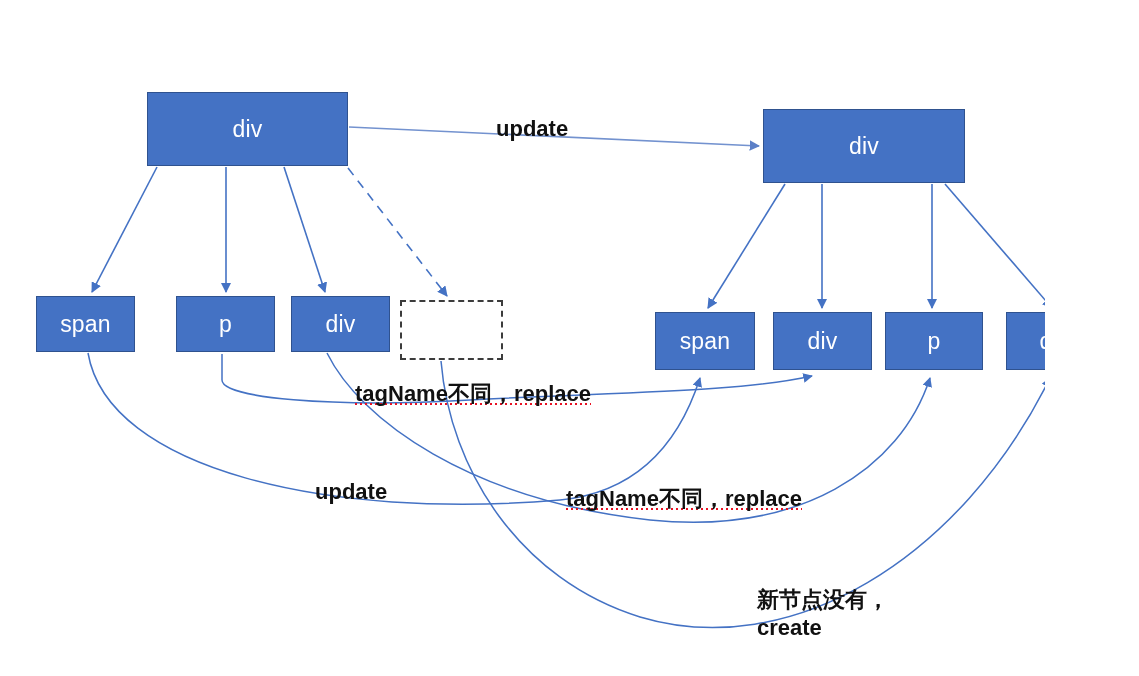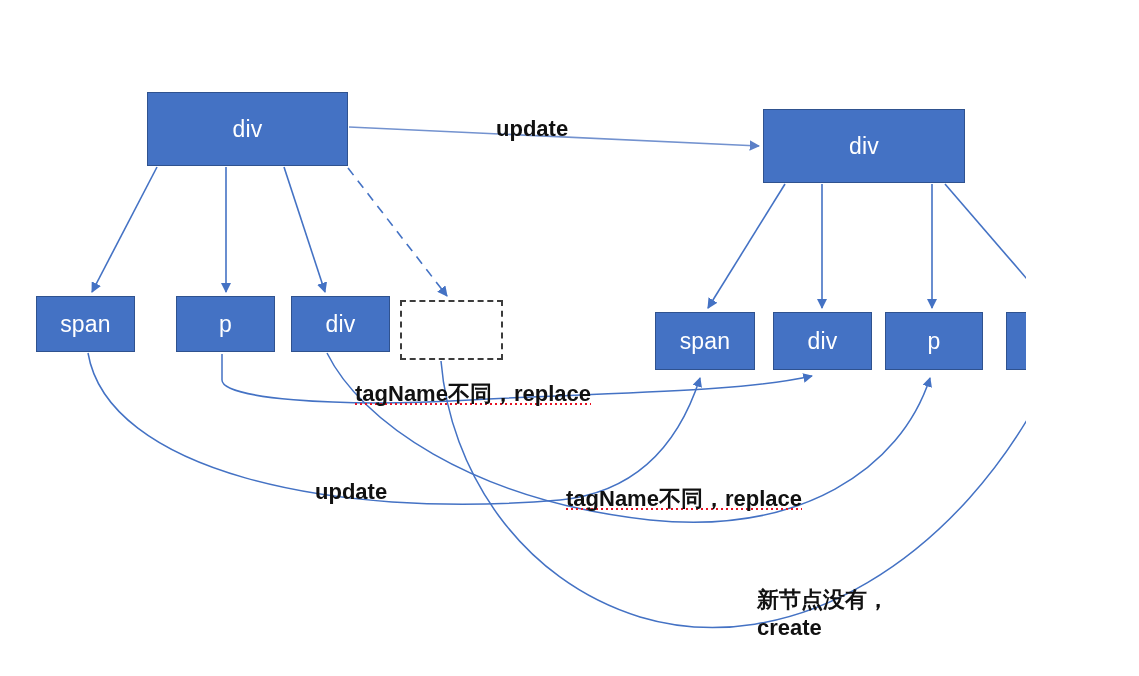--- a/index.html
+++ b/index.html
@@ -9,20 +9,21 @@
   }
   body {
     font-family: "Liberation Sans", "DejaVu Sans", sans-serif;
   }
   #canvas {
     position: relative;
     width: 1026px;
     height: 676px;
     background: #ffffff;
     overflow: hidden;
+    padding-left: 19px;
   }
   #wires {
     position: absolute;
     left: 0;
     top: 0;
     width: 1139px;
     height: 676px;
     pointer-events: none;
   }
   .node {

